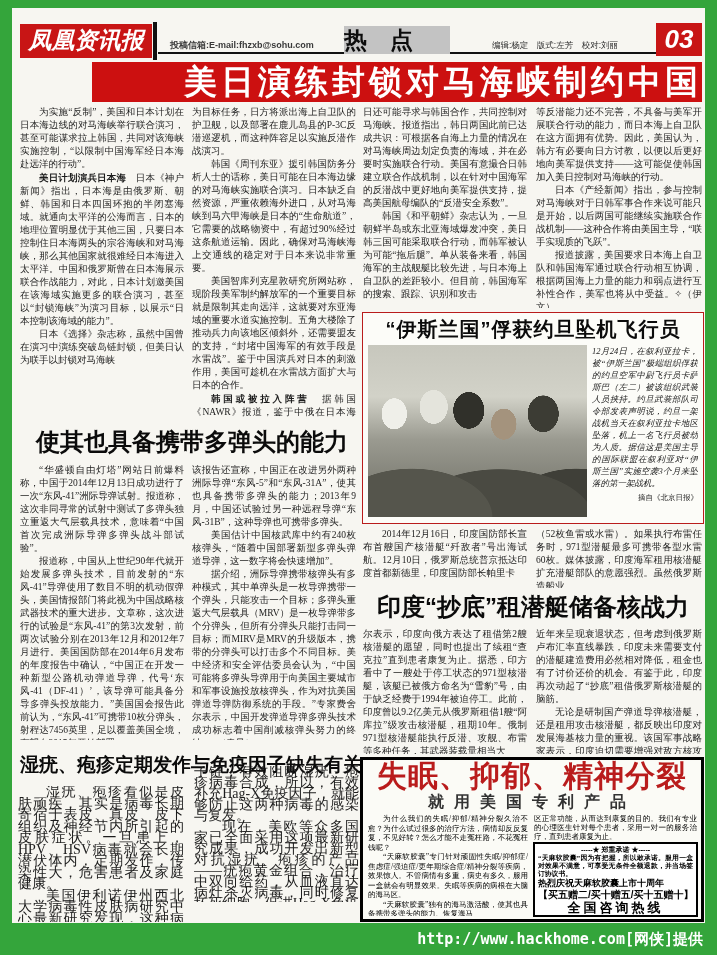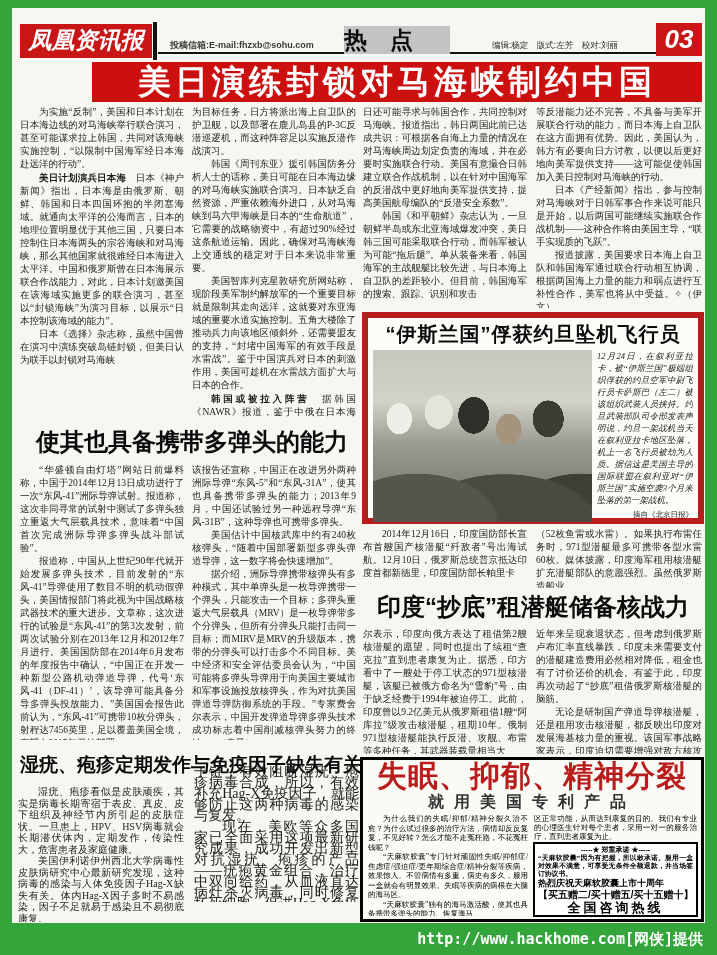--- a/index.html
+++ b/index.html
@@ -14,38 +14,38 @@
   .masthead-bar { position:absolute; left:153px; top:22px; width:4px; height:38px; background:#121212; }
   .email { position:absolute; left:170px; top:39px; font:bold 9px/12px "Liberation Sans",sans-serif; color:#3a3a3a; }
   .header-line { position:absolute; left:158px; top:52px; width:544px; height:2px; background:#121212; }
   .hotspot { position:absolute; left:344px; top:26px; width:106px; height:28px; background:#c3c3c3;
              font:900 23px/28px "Liberation Sans",sans-serif; color:#0c0c0c; text-align:left; white-space:nowrap; }
   .editors { position:absolute; left:492px; top:40px; font:8.5px/11px "Liberation Sans",sans-serif; color:#2c2c2c; white-space:nowrap; }
   .pagenum { position:absolute; left:656px; top:23px; width:46px; height:33px; background:#c81515;
              color:#fff; font:900 italic 26px/33px "Liberation Sans",sans-serif; text-align:center; }
 
   .lead-head { position:absolute; left:92px; top:62px; width:610px; height:40px; background:#cc1010;
-               color:#fff; font:900 33px/40px "Liberation Sans",sans-serif; text-align:center;
+               color:#fff; font:900 33px/40px "Liberation Sans",sans-serif; text-align:right;
                letter-spacing:4px; white-space:nowrap; overflow:hidden; }
 
   
   .col { position:absolute; text-align:justify; font:9.5px/13px "Liberation Serif","DejaVu Serif",serif;
          color:#1c1c1c; overflow:hidden; }
   .col p { margin:0; text-indent:2em; }
   .col p.cont { text-indent:0; }
   .runin { font-family:"Liberation Sans",sans-serif; font-weight:bold; }
 
   #lead-col1 { left:20px;  top:106px; width:164px; height:312px; }
   #lead-col2 { left:192px; top:106px; width:164px; height:312px; }
   #lead-col3 { left:363px; top:106px; width:164px; height:202px; }
   #lead-col4 { left:536px; top:106px; width:166px; height:202px; }
 
   
   .photo-box { position:absolute; left:362px; top:312px; width:342px; height:212px; background:#fcfcf8;
-               border:6px solid #b91c1c; padding:3px 5px; }
+               border:1px solid #b91c1c; padding:3px 5px; }
   .pb-head { font:900 20px/26px "Liberation Sans",sans-serif; color:#0b0b0b; text-align:center;
              letter-spacing:1px; white-space:nowrap; overflow:hidden; }
   .pb-row { display:flex; gap:5px; margin-top:3px; }
   .pb-photo { flex:0 0 auto; width:219px; height:172px;
     background:
       radial-gradient(ellipse 18px 22px at 12% 40%, #efefe9 0 70%, rgba(0,0,0,0) 71%),
       radial-gradient(ellipse 20px 24px at 30% 36%, #e4e4dc 0 70%, rgba(0,0,0,0) 71%),
       radial-gradient(ellipse 22px 26px at 46% 38%, #30302a 0 70%, rgba(0,0,0,0) 71%),
       radial-gradient(ellipse 18px 22px at 62% 46%, #a4937d 0 70%, rgba(0,0,0,0) 71%),
       radial-gradient(ellipse 22px 26px at 80% 40%, #3c3c34 0 70%, rgba(0,0,0,0) 71%),
@@ -62,21 +62,21 @@
   #missile-col1 { left:20px;  top:464px; width:164px; height:276px; }
   #missile-col2 { left:192px; top:464px; width:164px; height:276px; }
 
   #india-pre3 { left:363px; top:528px; width:164px; height:60px; }
   #india-pre4 { left:536px; top:528px; width:166px; height:60px; }
   #india-head { left:362px; top:590px; width:342px; height:36px; font-size:24px; line-height:34px; }
   #india-col1 { left:363px; top:628px; width:164px; height:126px; }
   #india-col2 { left:536px; top:628px; width:166px; height:126px; }
 
   #warts-head { left:16px; top:748px; width:350px; height:34px; font-size:19px; line-height:34px; }
-  #warts-col1 { left:18px;  top:786px; width:166px; height:136px; font-size:10px; line-height:11.5px; }
+  #warts-col1 { left:18px;  top:786px; width:166px; height:136px; font-size:14px; line-height:11.5px; }
   #warts-col2 { left:194px; top:766px; width:165px; height:136px; font-size:14px; line-height:11px; }
 
   
   .ad-box { position:absolute; left:360px; top:757px; width:344px; height:165px; background:#fbfbf6;
             border:3px solid #000; }
   .ad-head { font:900 30px/32px "Liberation Sans",sans-serif; text-align:center; letter-spacing:1px;
              white-space:nowrap; overflow:hidden; color:#b91c1c; }
   .ad-sub { font:bold 16px/20px "Liberation Serif",serif; text-align:center; letter-spacing:10px;
             color:#333; white-space:nowrap; overflow:hidden; }
   .ad-col1 { position:absolute; left:5px; top:54px; width:160px; height:102px; overflow:hidden;

